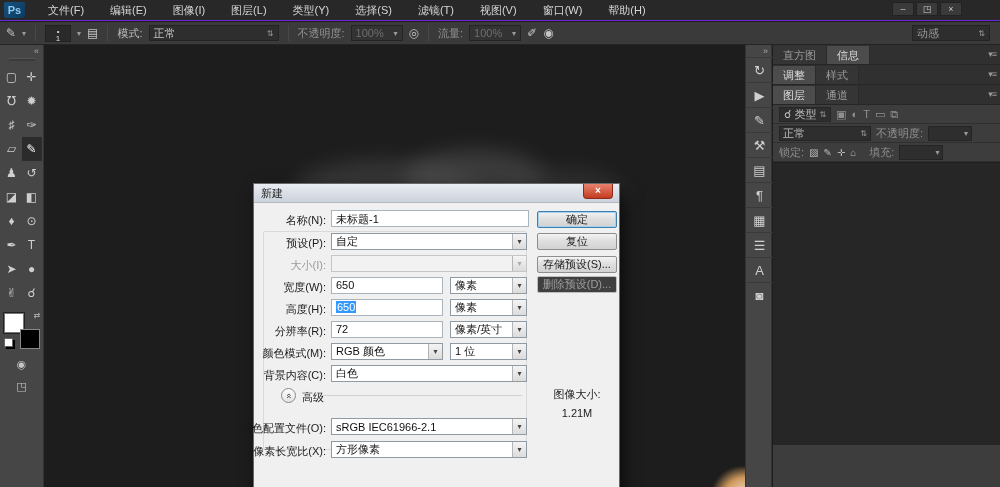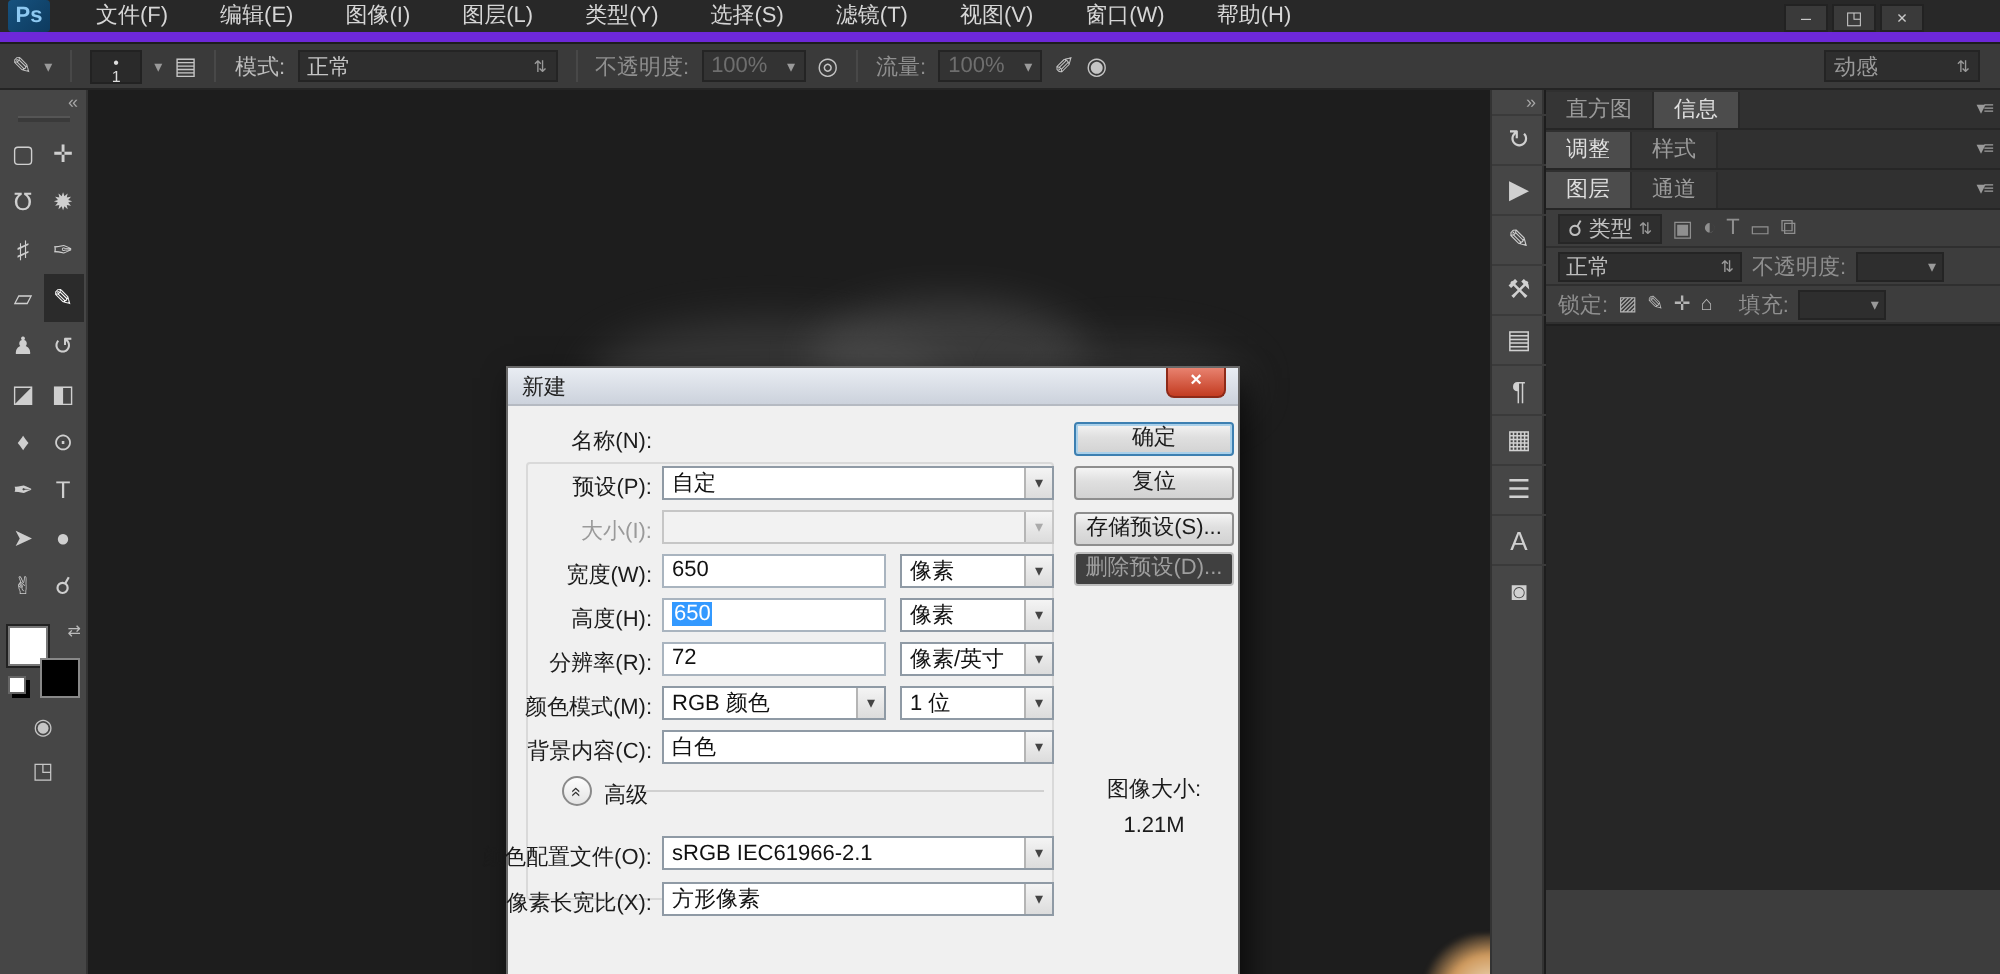--- a/index.html
+++ b/index.html
@@ -1,21 +1,21 @@
 <!DOCTYPE html>
 <html><head>
 <meta charset="utf-8">
 <style>
   * { margin:0; padding:0; box-sizing:border-box; }
   html,body { width:1000px; height:487px; overflow:hidden; }
   body { font-family:"Liberation Sans","DejaVu Sans",sans-serif; font-size:11px; background:#1d1d1d; position:relative; color:#ccc; }
   .abs { position:absolute; }
 
   
-  #titlebar { left:0; top:0; width:1000px; height:21px; background:#282828; border-bottom:5px solid #6d28d9; display:flex; align-items:center; }
+  #titlebar { left:0; top:0; width:1000px; height:21px; background:#282828; border-bottom:1px solid #6d28d9; display:flex; align-items:center; }
   #ps-logo { width:21px; height:16px; margin:0 10px 0 4px; background:linear-gradient(135deg,#16527f,#0d3a5e); color:#8ec9f2; font-weight:bold; font-size:11px; display:flex; align-items:center; justify-content:center; border-radius:2px; }
   .menu-item { color:#d6d6d6; padding:0 13px; line-height:21px; cursor:default; }
   #win-controls { position:absolute; right:38px; top:2px; display:flex; gap:2px; }
   .winbtn { width:22px; height:14px; background:#3a3a3a; border:1px solid #222; color:#c9c9c9; font-size:9px; line-height:12px; text-align:center; }
 
   #optionsbar { left:0; top:22px; width:1000px; height:23px; background:#3a3a3a; border-bottom:1px solid #242424; display:flex; align-items:center; gap:6px; padding-left:6px; color:#bdbdbd; }
   .opt-sep { width:1px; height:16px; background:#2c2c2c; border-right:1px solid #484848; margin:0 3px; }
   .opt-icon { color:#c5c5c5; font-size:12px; }
   .caret { font-size:8px; color:#9a9a9a; }
   .brush-thumb { width:26px; height:17px; background:#2a2a2a; border:1px solid #222; color:#ddd; font-size:8px; text-align:center; line-height:7px; padding-top:2px; }
@@ -253,20 +253,21 @@
 
 <div class="abs" id="dialog">
   <div id="dlg-title">
     <span>新建</span>
   </div>
   <div id="dlg-close">×</div>
 
   <div id="groupbox"></div>
 
   <div class="dlbl" style="top:29px;margin-left:17px;">名称(N):</div>
+  <div class="inp" style="left:77px;top:26px;width:198px;">未标题-1</div>
   <div class="dbtn primary" style="top:27px;">确定</div>
 
   <div class="dlbl" style="top:52px;">预设(P):</div>
   <div class="ldd" style="left:77px;top:49px;width:196px;">
     <span>自定</span>
     <span class="arr">▾</span>
   </div>
   <div class="dbtn" style="top:49px;">复位</div>
 
   <div class="dlbl dis" style="top:74px;">大小(I):</div>

